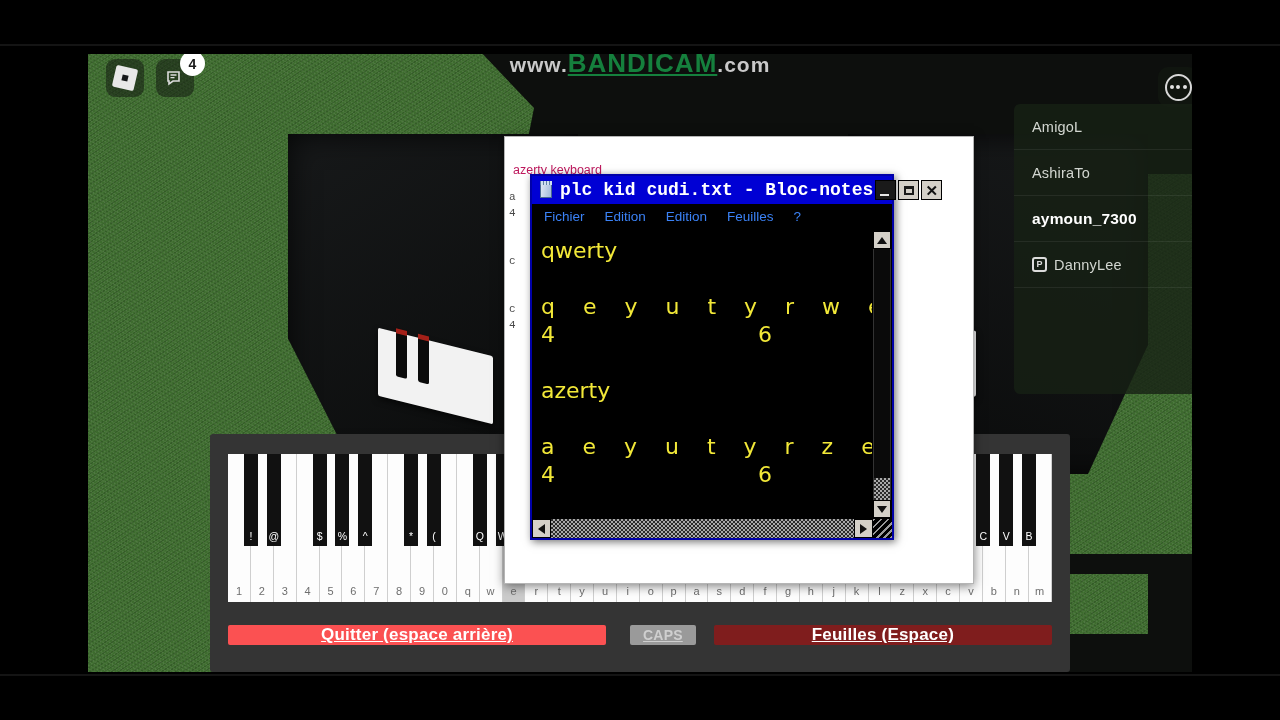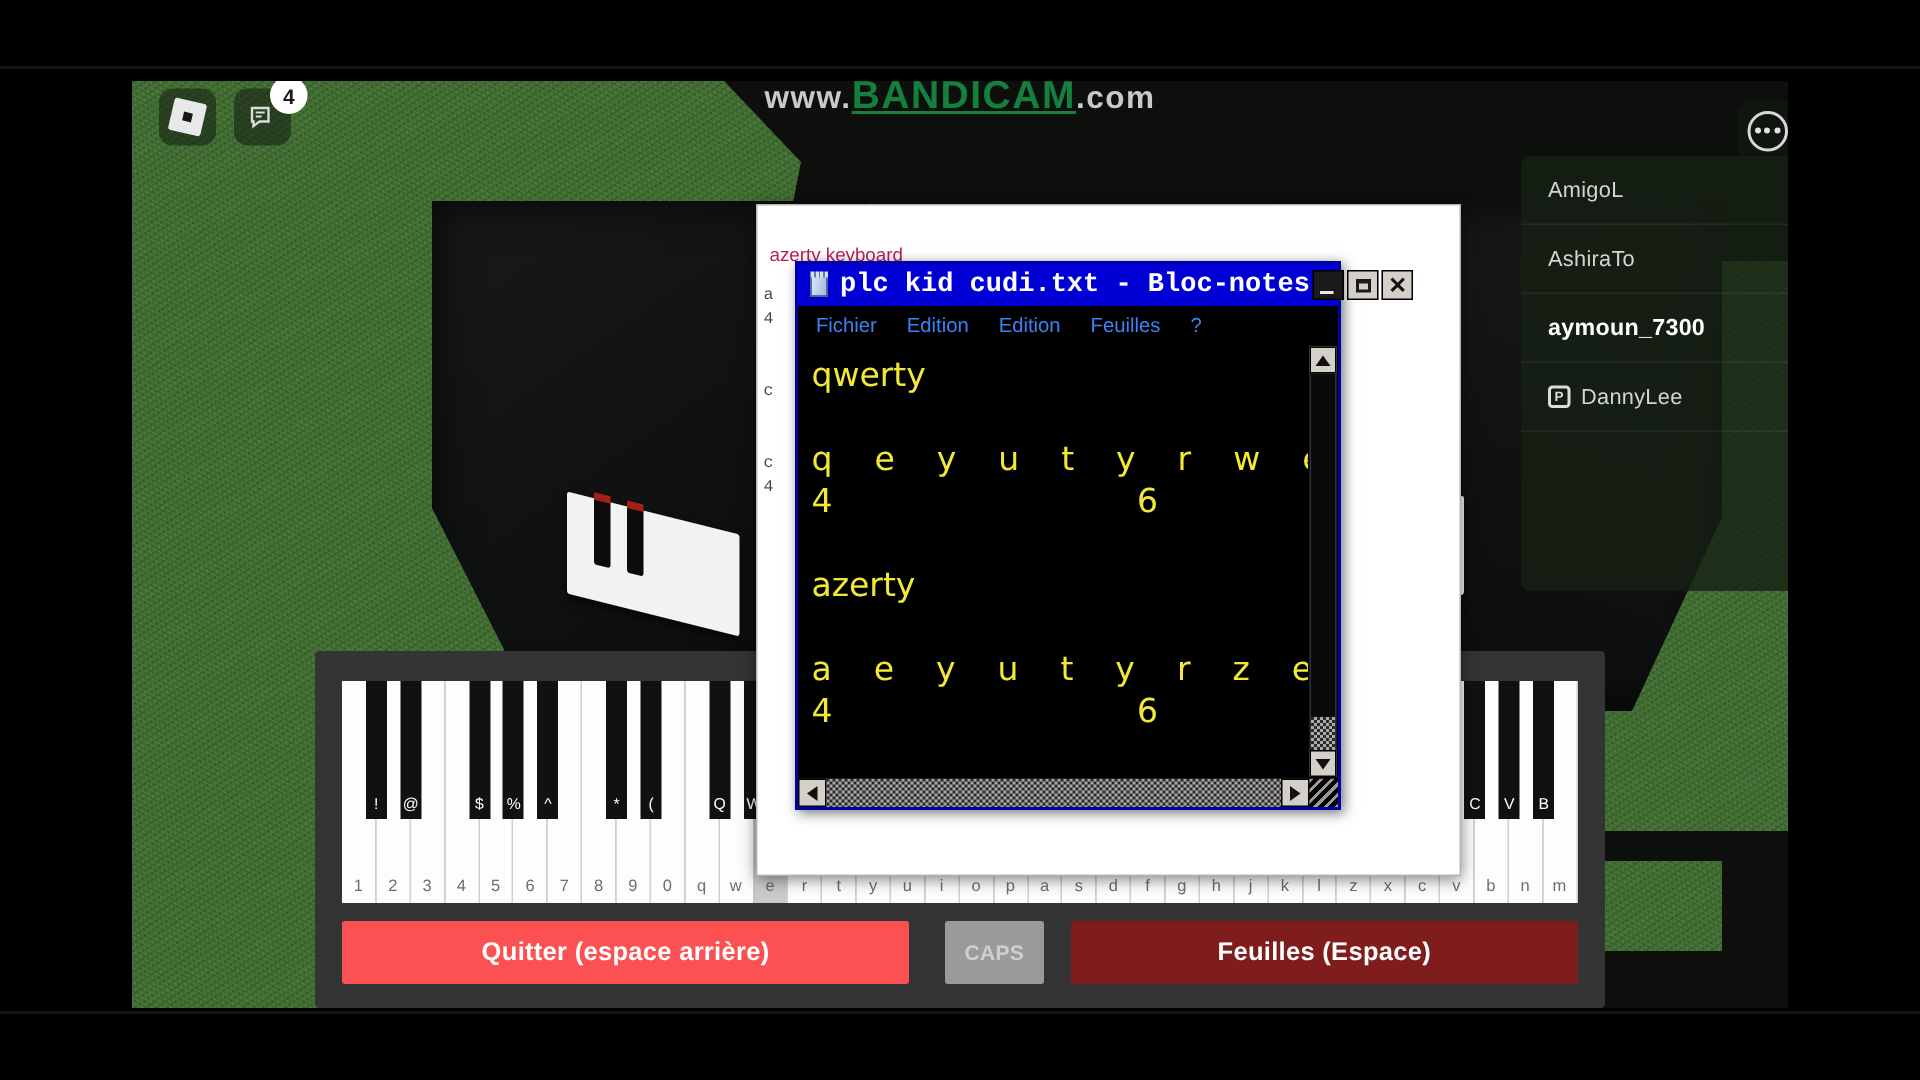--- a/index.html
+++ b/index.html
@@ -131,23 +131,24 @@
   .bkey {
     position: absolute; top: 0; width: 14px; height: 92px; background: #111111;
     display: flex; align-items: flex-end; justify-content: center; padding-bottom: 4px;
     color: #ffffff; font-size: 10.5px; z-index: 3;
   }
   #btnrow {
     position: absolute; left: 18px; top: 182px; width: 824px; height: 38px;
     display: flex; align-items: center; gap: 0;
   }
   .ui-btn {
-    height: 42px; display: flex; align-items: center; justify-content: center;
+    height: 20px; display: flex; align-items: center; justify-content: center;
     color: #ffffff; font-weight: bold; font-size: 17px; border-radius: 2px;
     letter-spacing: .2px;
+    text-decoration: underline;
   }
   #btn-quit { width: 380px; background: #fb5152; }
   #btn-caps { width: 66px; background: #9a9a9a; color: #cfcfcf; font-size: 14px; margin-left: 24px; }
   #btn-sheets { width: 340px; background: #7f1d1d; margin-left: 18px; }
 
   
   #bgwin {
     position: absolute; left: 416px; top: 82px; width: 470px; height: 448px;
     background: #ffffff; border: 1px solid #b5b5b5; z-index: 30;
     box-shadow: 0 2px 10px rgba(0,0,0,.5);

